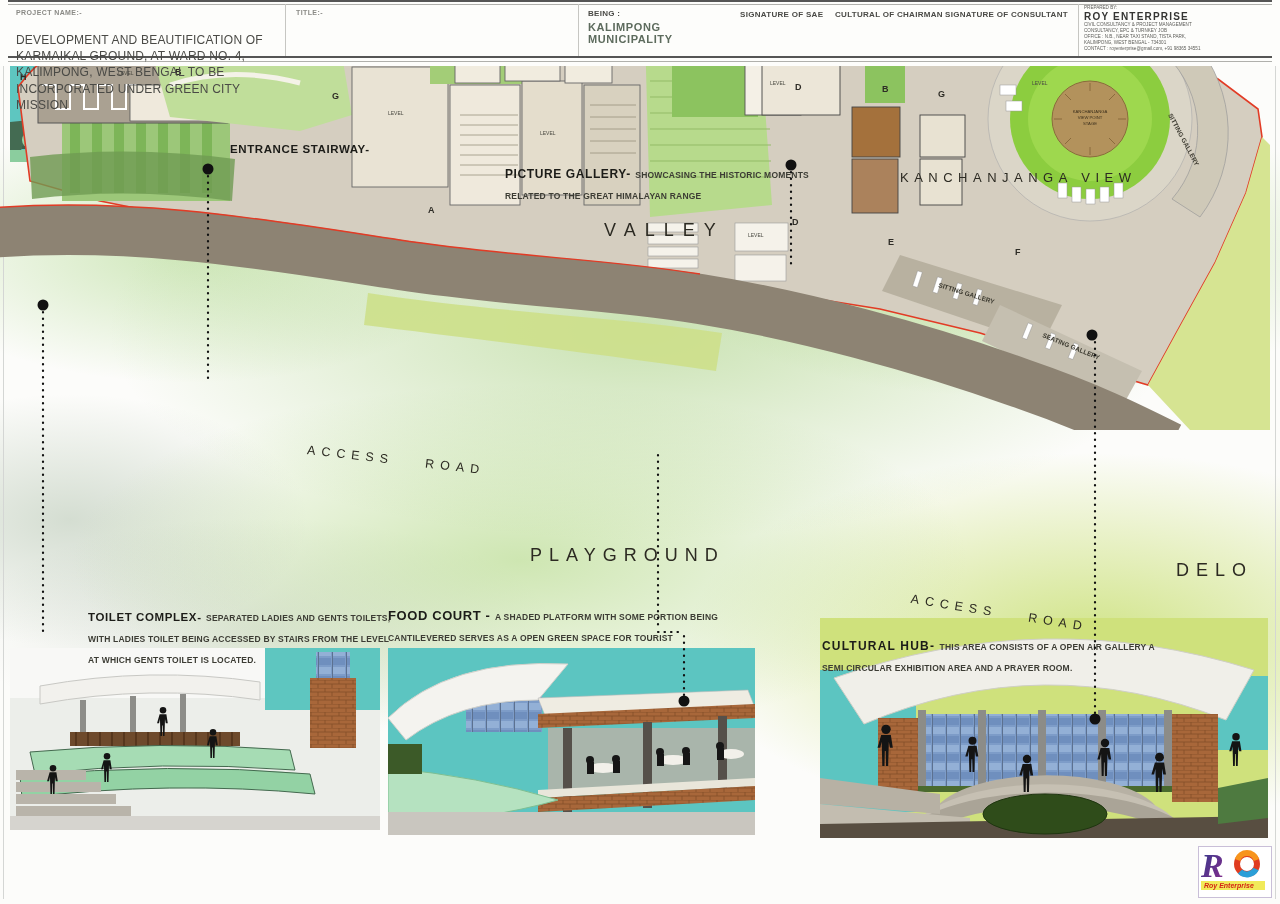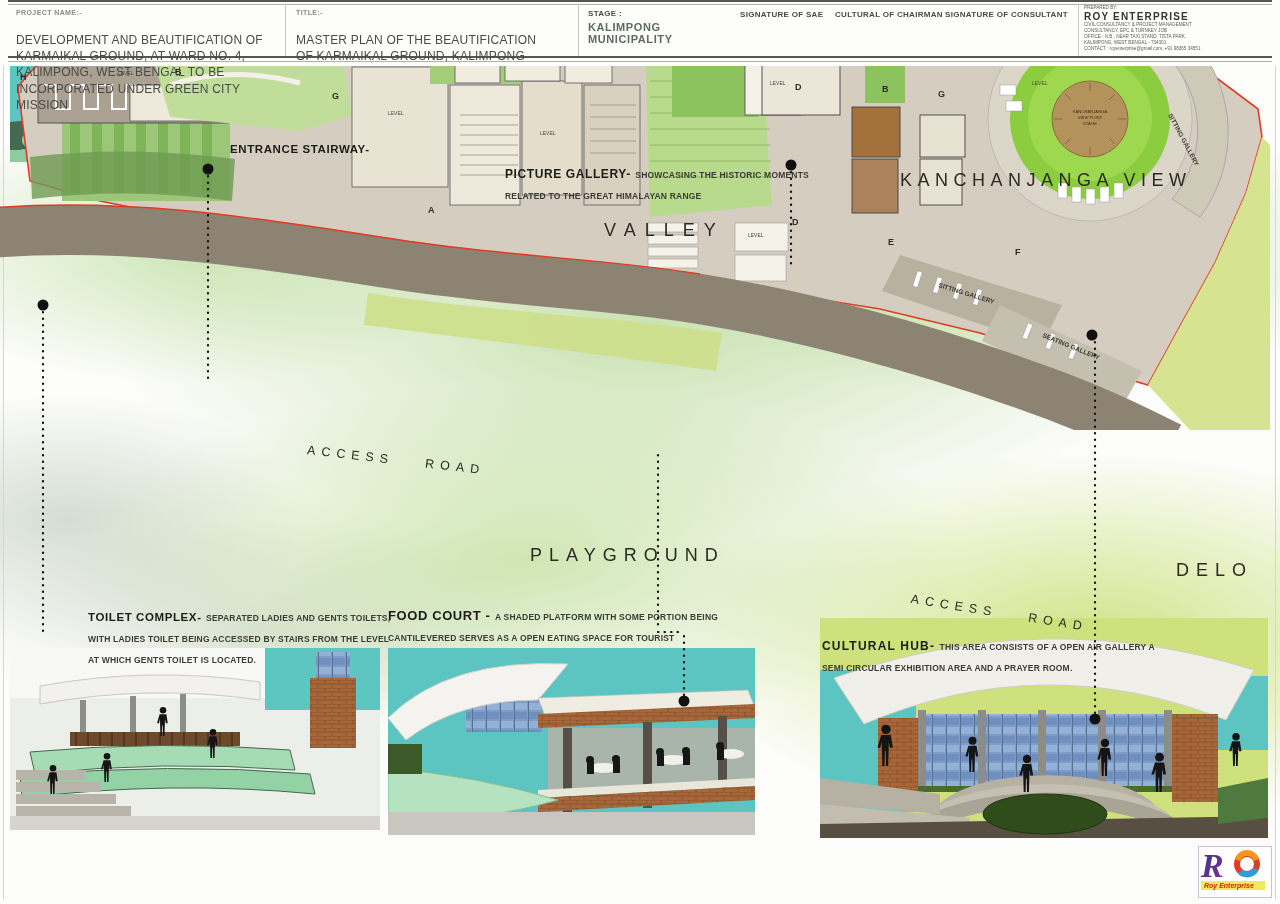--- a/index.html
+++ b/index.html
@@ -398,29 +398,29 @@
 <div class="cap" style="left:505px;top:163px;width:320px">
   <span class="cap-t" style="font-size:12px">PICTURE GALLERY-</span>
   <span class="cap-d">SHOWCASING THE HISTORIC MOMENTS RELATED TO THE GREAT HIMALAYAN RANGE</span>
 </div>
 <div class="cap" style="left:88px;top:606px;width:305px">
   <span class="cap-t">TOILET COMPLEX-</span>
   <span class="cap-d">SEPARATED LADIES AND GENTS TOILETS, WITH LADIES TOILET BEING ACCESSED BY STAIRS FROM THE LEVEL AT WHICH GENTS TOILET IS LOCATED.</span>
 </div>
 <div class="cap" style="left:388px;top:605px;width:335px">
   <span class="cap-t" style="font-size:13px">FOOD COURT -</span>
-  <span class="cap-d">A SHADED PLATFORM WITH SOME PORTION BEING CANTILEVERED SERVES AS A OPEN EATING SPACE FOR TOURIST</span>
+  <span class="cap-d">A SHADED PLATFORM WITH SOME PORTION BEING CANTILEVERED SERVES AS A OPEN GREEN SPACE FOR TOURIST</span>
 </div>
 <div class="cap" style="left:822px;top:635px;width:335px">
   <span class="cap-t" style="font-size:12px;letter-spacing:1.2px">CULTURAL HUB-</span>
   <span class="cap-d">THIS AREA CONSISTS OF A OPEN AIR GALLERY A SEMI CIRCULAR EXHIBITION AREA AND A PRAYER ROOM.</span>
 </div>
 
 <div class="biglabel" style="left:604px;top:220px;letter-spacing:9px">VALLEY</div>
-<div class="biglabel" style="left:900px;top:170px;font-size:18px;letter-spacing:5.5px">KANCHANJANGA VIEW</div>
+<div class="biglabel" style="left:900px;top:170px;font-size:13px;letter-spacing:5.5px">KANCHANJANGA VIEW</div>
 <div class="biglabel roadlabel" style="left:308px;top:443px;font-size:12.5px;letter-spacing:6px;transform:rotate(6.5deg);transform-origin:left top">ACCESS ROAD</div>
 <div class="biglabel roadlabel" style="left:912px;top:592px;font-size:12.5px;letter-spacing:6px;transform:rotate(9deg);transform-origin:left top">ACCESS ROAD</div>
 <div class="biglabel" style="left:530px;top:545px">PLAYGROUND</div>
 <div class="biglabel" style="left:1176px;top:560px">DELO</div>
 
 <svg id="leaders" width="1280" height="904">
   <g stroke="#111" stroke-width="2.2" stroke-dasharray="0.5 6" stroke-linecap="round" fill="none">
     <path d="M208 176 V382"></path>
     <path d="M791 172 V266"></path>
     <path d="M43 312 V634"></path>
@@ -445,24 +445,23 @@
   <div class="vline" style="left:285px"></div>
   <div class="vline" style="left:578px"></div>
   <div class="vline" style="left:1078px"></div>
 
   <div class="abs" style="left:16px;top:9px;width:258px">
     <div class="tb-label">PROJECT NAME:-</div>
     <div class="tb-body">DEVELOPMENT AND BEAUTIFICATION OF KARMAIKAL GROUND, AT WARD NO. 4, KALIMPONG, WEST BENGAL TO BE INCORPORATED UNDER GREEN CITY MISSION</div>
   </div>
   <div class="abs" style="left:296px;top:9px;width:250px">
     <div class="tb-label">TITLE:-</div>
-    <div class="tb-body">MASTER PLAN OF THE BEAUTIFICATION OF KARMAIKAL GROUND, KALIMPONG</div>
   </div>
   <div class="abs" style="left:588px;top:9px;width:145px">
-    <div class="tb-sig">STAGE :</div>
+    <div class="tb-sig">BEING :</div>
     <div class="tb-client-v">KALIMPONG MUNICIPALITY</div>
   </div>
   <div class="abs tb-sig" style="left:740px;top:10px">SIGNATURE OF SAE</div>
   <div class="abs tb-sig" style="left:835px;top:10px">CULTURAL OF CHAIRMAN</div>
   <div class="abs tb-sig" style="left:945px;top:10px">SIGNATURE OF CONSULTANT</div>
 
   <div class="abs" style="left:1084px;top:5px;width:112px">
     <div class="firm-line" style="font-size:4.6px">PREPARED BY:</div>
     <div class="firm-name">ROY ENTERPRISE</div>
     <div class="firm-line">CIVIL CONSULTANCY &amp; PROJECT MANAGEMENT</div>

